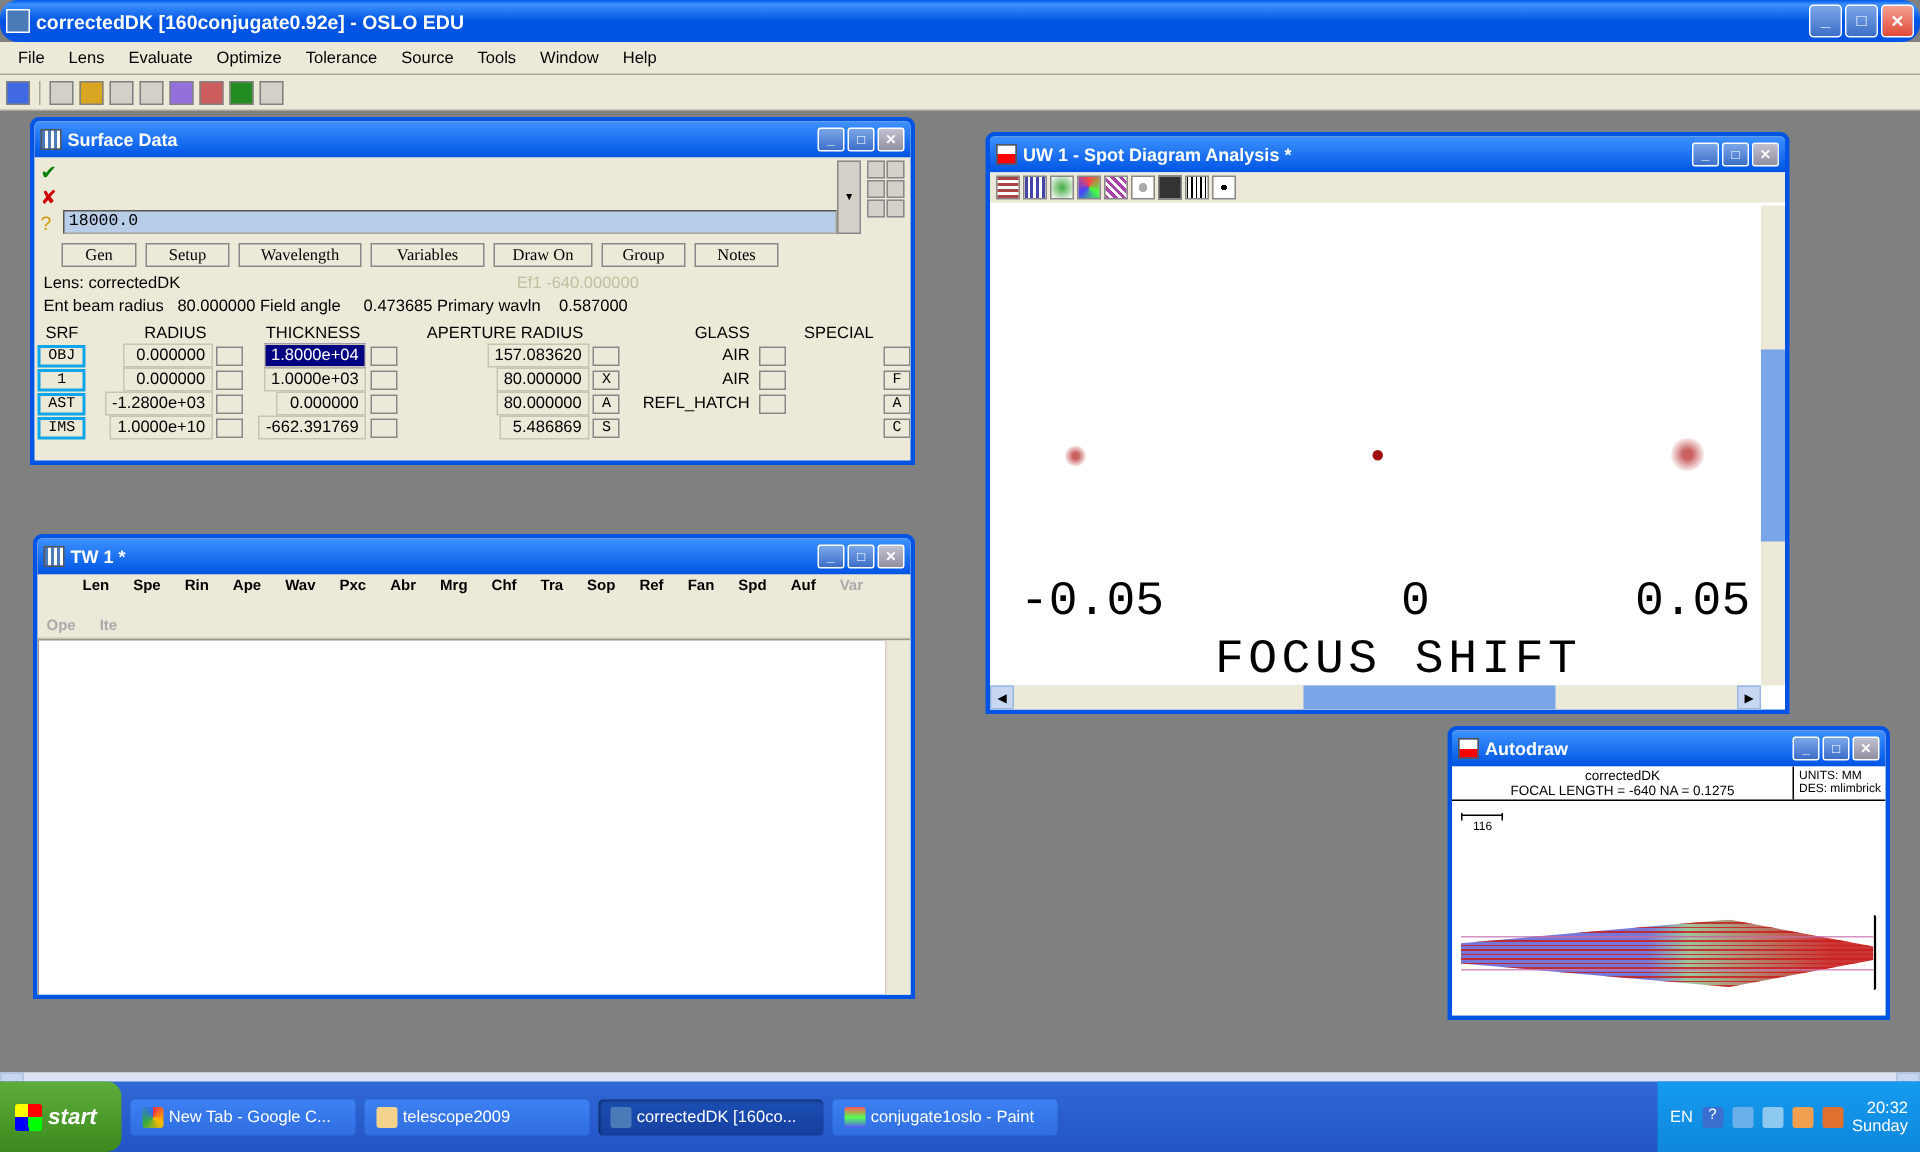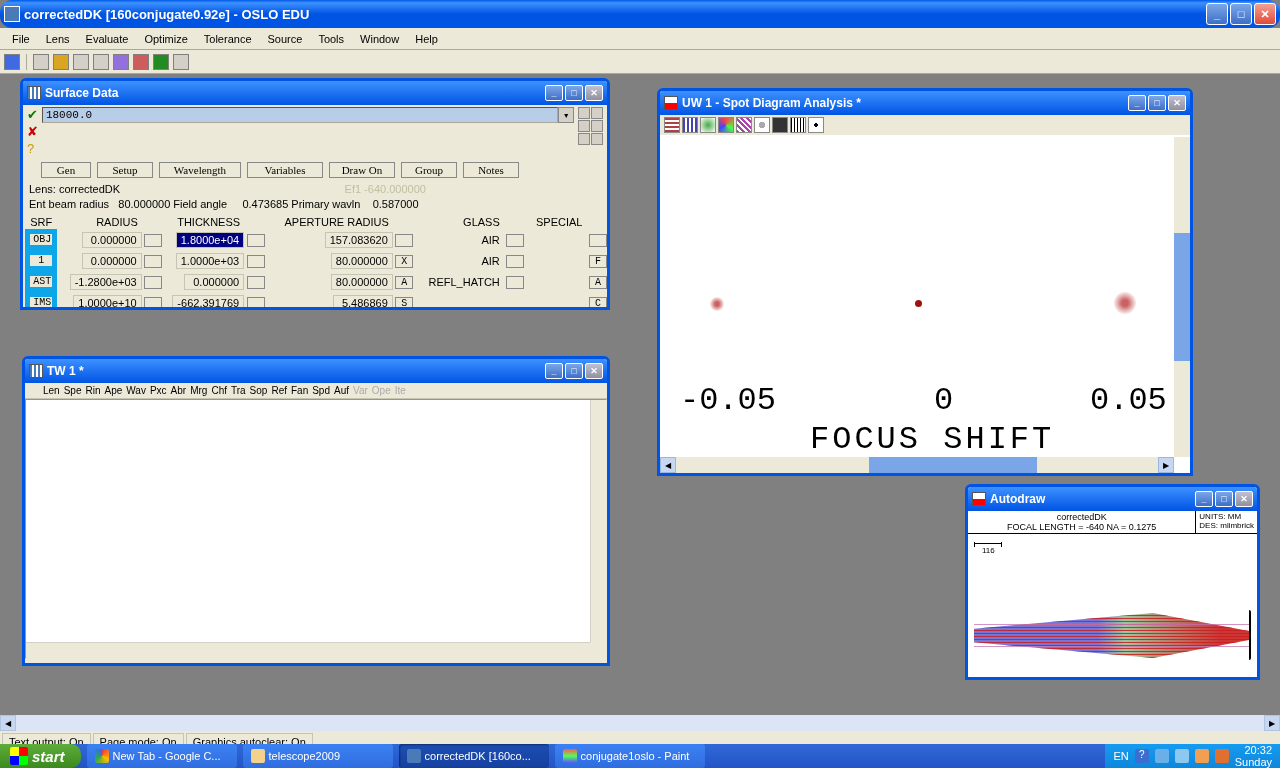--- a/index.html
+++ b/index.html
@@ -40,44 +40,44 @@
 .sub-titlebar .sub-title-text { flex: 1; }
 .sub-win-controls { display: flex; gap: 2px; }
 .sub-win-btn { width: 18px; height: 16px; background: linear-gradient(#7ba6e8, #3d6fc8); border: 1px solid #fff; border-radius: 2px; font-size: 9px; color: white; display: flex; align-items: center; justify-content: center; cursor: pointer; }
 .sub-win-btn.close-sub { background: linear-gradient(#c0c0d0, #9090a0); }
 
 
 .surface-content { font-family: 'Courier New', monospace; font-size: 11px; }
 .sd-toolbar { background: #ece9d8; padding: 2px; display: flex; align-items: flex-start; }
 .sd-left-icons { display: flex; flex-direction: column; gap: 2px; padding: 0 2px; }
 .sd-input-area { flex: 1; padding: 0 2px; }
-.sd-input { width: 100%; background: white; border: 1px inset #aca899; padding: 1px 3px; font-family: 'Courier New', monospace; font-size: 11px; color: #000; }
+.sd-input { width: 100%; background: white; border: 1px inset #aca899; padding: 1px 3px; font-family: 'Courier New', monospace; font-size: 11px; color: #000; margin-top: 33px; }
 .sd-right-icons { display: flex; flex-direction: column; gap: 1px; padding: 0 2px; }
 .sd-mini-icon { width: 12px; height: 12px; background: #d4d0c8; border: 1px solid #888; cursor: pointer; }
 .check-ico { color: green; font-size: 13px; }
 .x-ico { color: #c00; font-size: 13px; }
 .q-ico { color: #cc9900; font-size: 13px; }
 
 .sd-buttons-row { padding: 4px 18px; display: flex; gap: 6px; background: #ece9d8; }
 .sd-btn { background: #ece9d8; border: 1px solid #888; padding: 1px 0; font-size: 11px; font-family: Tahoma; cursor: pointer; text-align: center; width: 80px; }
 
 .sd-info { background: #ece9d8; padding: 0 6px 3px; font-family: 'Courier New', monospace; font-size: 11px; line-height: 14px; white-space: pre; }
 .sd-info .faded { color: #c0c0a0; }
 
 .surf-table { width: 100%; border-collapse: collapse; font-family: 'Courier New', monospace; font-size: 11px; background: #ece9d8; }
 .surf-table th { text-align: right; padding: 1px 4px; font-weight: normal;}
 .surf-table td { text-align: right; padding: 0; }
-.surf-table .lab-btn { background: #ece9d8; border: 5px solid #0ea5e9; padding: 0 3px; font-family: 'Courier New', monospace; font-size: 10px; cursor: pointer; display: inline-block; width: 32px; text-align: center; }
+.surf-table .lab-btn { background: #ece9d8; border: 2px solid #0ea5e9; padding: 0 3px; font-family: 'Courier New', monospace; font-size: 10px; cursor: pointer; display: inline-block; width: 32px; text-align: center; }
 .surf-table .cell { border: 1px solid #c8c4b4; padding: 1px 4px; min-width: 60px; display: inline-block; }
 .surf-table .cell.selected { background: #000080; color: white; }
 .surf-table .sm-btn { background: #ece9d8; border: 1px solid #888; padding: 0 3px; font-family: 'Courier New', monospace; font-size: 10px; cursor: pointer; width: 18px; display: inline-block; text-align: center;}
 .surf-table .glass-cell { padding: 1px 4px; text-align: right; min-width: 60px; display:inline-block; }
 
 
-.tw-toolbar { background: #ece9d8; padding: 2px 6px; font-size: 11px; display: flex; gap: 4px; flex-wrap: wrap; border-bottom: 1px solid #c8c4b4; }
+.tw-toolbar { background: #ece9d8; padding: 2px 6px; font-size: 11px; display: flex; gap: 16px; flex-wrap: wrap; border-bottom: 1px solid #c8c4b4; font-weight: bold; }
 .tw-tab { cursor: pointer; font-size: 10px; }
 .tw-tab.dis { color: #aaa; }
 .tw-body { background: white; height: calc(100% - 44px); border: 1px inset #ece9d8; position: relative; }
 .tw-scroll-v { position: absolute; right: 0; top: 0; width: 16px; height: calc(100% - 16px); background: #ece9d8; border-left: 1px solid #d4d0c8; }
 .tw-scroll-h { position: absolute; bottom: 0; left: 0; height: 16px; width: calc(100% - 16px); background: #ece9d8; border-top: 1px solid #d4d0c8; }
 .tw-corner { position: absolute; bottom: 0; right: 0; width: 16px; height: 16px; background: #ece9d8; }
 
 
 .uw-content { background: white; height: calc(100% - 24px); position: relative; }
 .uw-toolbar { background: #ece9d8; padding: 2px 4px; display: flex; gap: 2px; }
@@ -104,21 +104,21 @@
 
 
 .main-scroll { position: absolute; bottom: 37px; left: 0; right: 0; height: 16px; background: #ece9d8; display: flex; }
 .main-scroll .arrow { width: 16px; background: #c7d7f2; border: 1px solid #b0c4de; font-size: 8px; display: flex; align-items: center; justify-content: center; }
 .main-scroll .strack { flex: 1; background: #dce5f5; }
 
 .statusbar { position: absolute; bottom: 16px; left: 0; right: 0; height: 21px; background: #ece9d8; display: flex; align-items: center; font-size: 11px; padding: 0 2px; gap: 0; }
 .status-segment { border: 1px solid #c8c4b4; padding: 2px 6px; margin-right: 2px; }
 
 
-.taskbar { position: absolute; bottom: 0; left: 0; right: 0; height: 24px; background: linear-gradient(to bottom, #3168d5, #2254c7); display: flex; align-items: center; }
+.taskbar { position: absolute; bottom: 0; left: 0; right: 0; height: 47px; background: linear-gradient(to bottom, #3168d5, #2254c7); display: flex; align-items: center; }
 .start-btn { background: linear-gradient(to bottom, #5eac3a, #3c8a1e); color: white; font-weight: bold; font-style: italic; font-size: 15px; padding: 4px 16px 4px 10px; border-radius: 0 10px 10px 0; height: 100%; display: flex; align-items: center; cursor: pointer; }
 .start-btn::before { content: ''; width: 18px; height: 18px; margin-right: 4px; background: conic-gradient(#f00 0 90deg, #0f0 90deg 180deg, #00f 180deg 270deg, #ff0 270deg 360deg); border-radius: 2px; }
 .task-item { background: linear-gradient(to bottom, #3c81f3, #2f6de0); color: white; font-size: 11px; padding: 3px 8px; margin-left: 6px; border-radius: 3px; display: flex; align-items: center; gap: 4px; min-width: 150px; cursor: pointer; height: 24px; }
 .task-item.active { background: linear-gradient(to bottom, #1b4eb3, #1640a0); box-shadow: inset 1px 1px 2px rgba(0,0,0,0.4); }
 .task-item .ti-icon { width: 14px; height: 14px; background: #fff; border-radius: 2px; }
 .systray { margin-left: auto; background: linear-gradient(to bottom, #169bf0, #0d87db); height: 100%; display: flex; align-items: center; padding: 0 8px; gap: 6px; font-size: 11px; color: white; }
 .tray-ico { width: 14px; height: 14px; background: #ddd; border-radius: 2px; }
 .clock { text-align: right; line-height: 12px; }
 
 .select-wrap { display: flex; }

